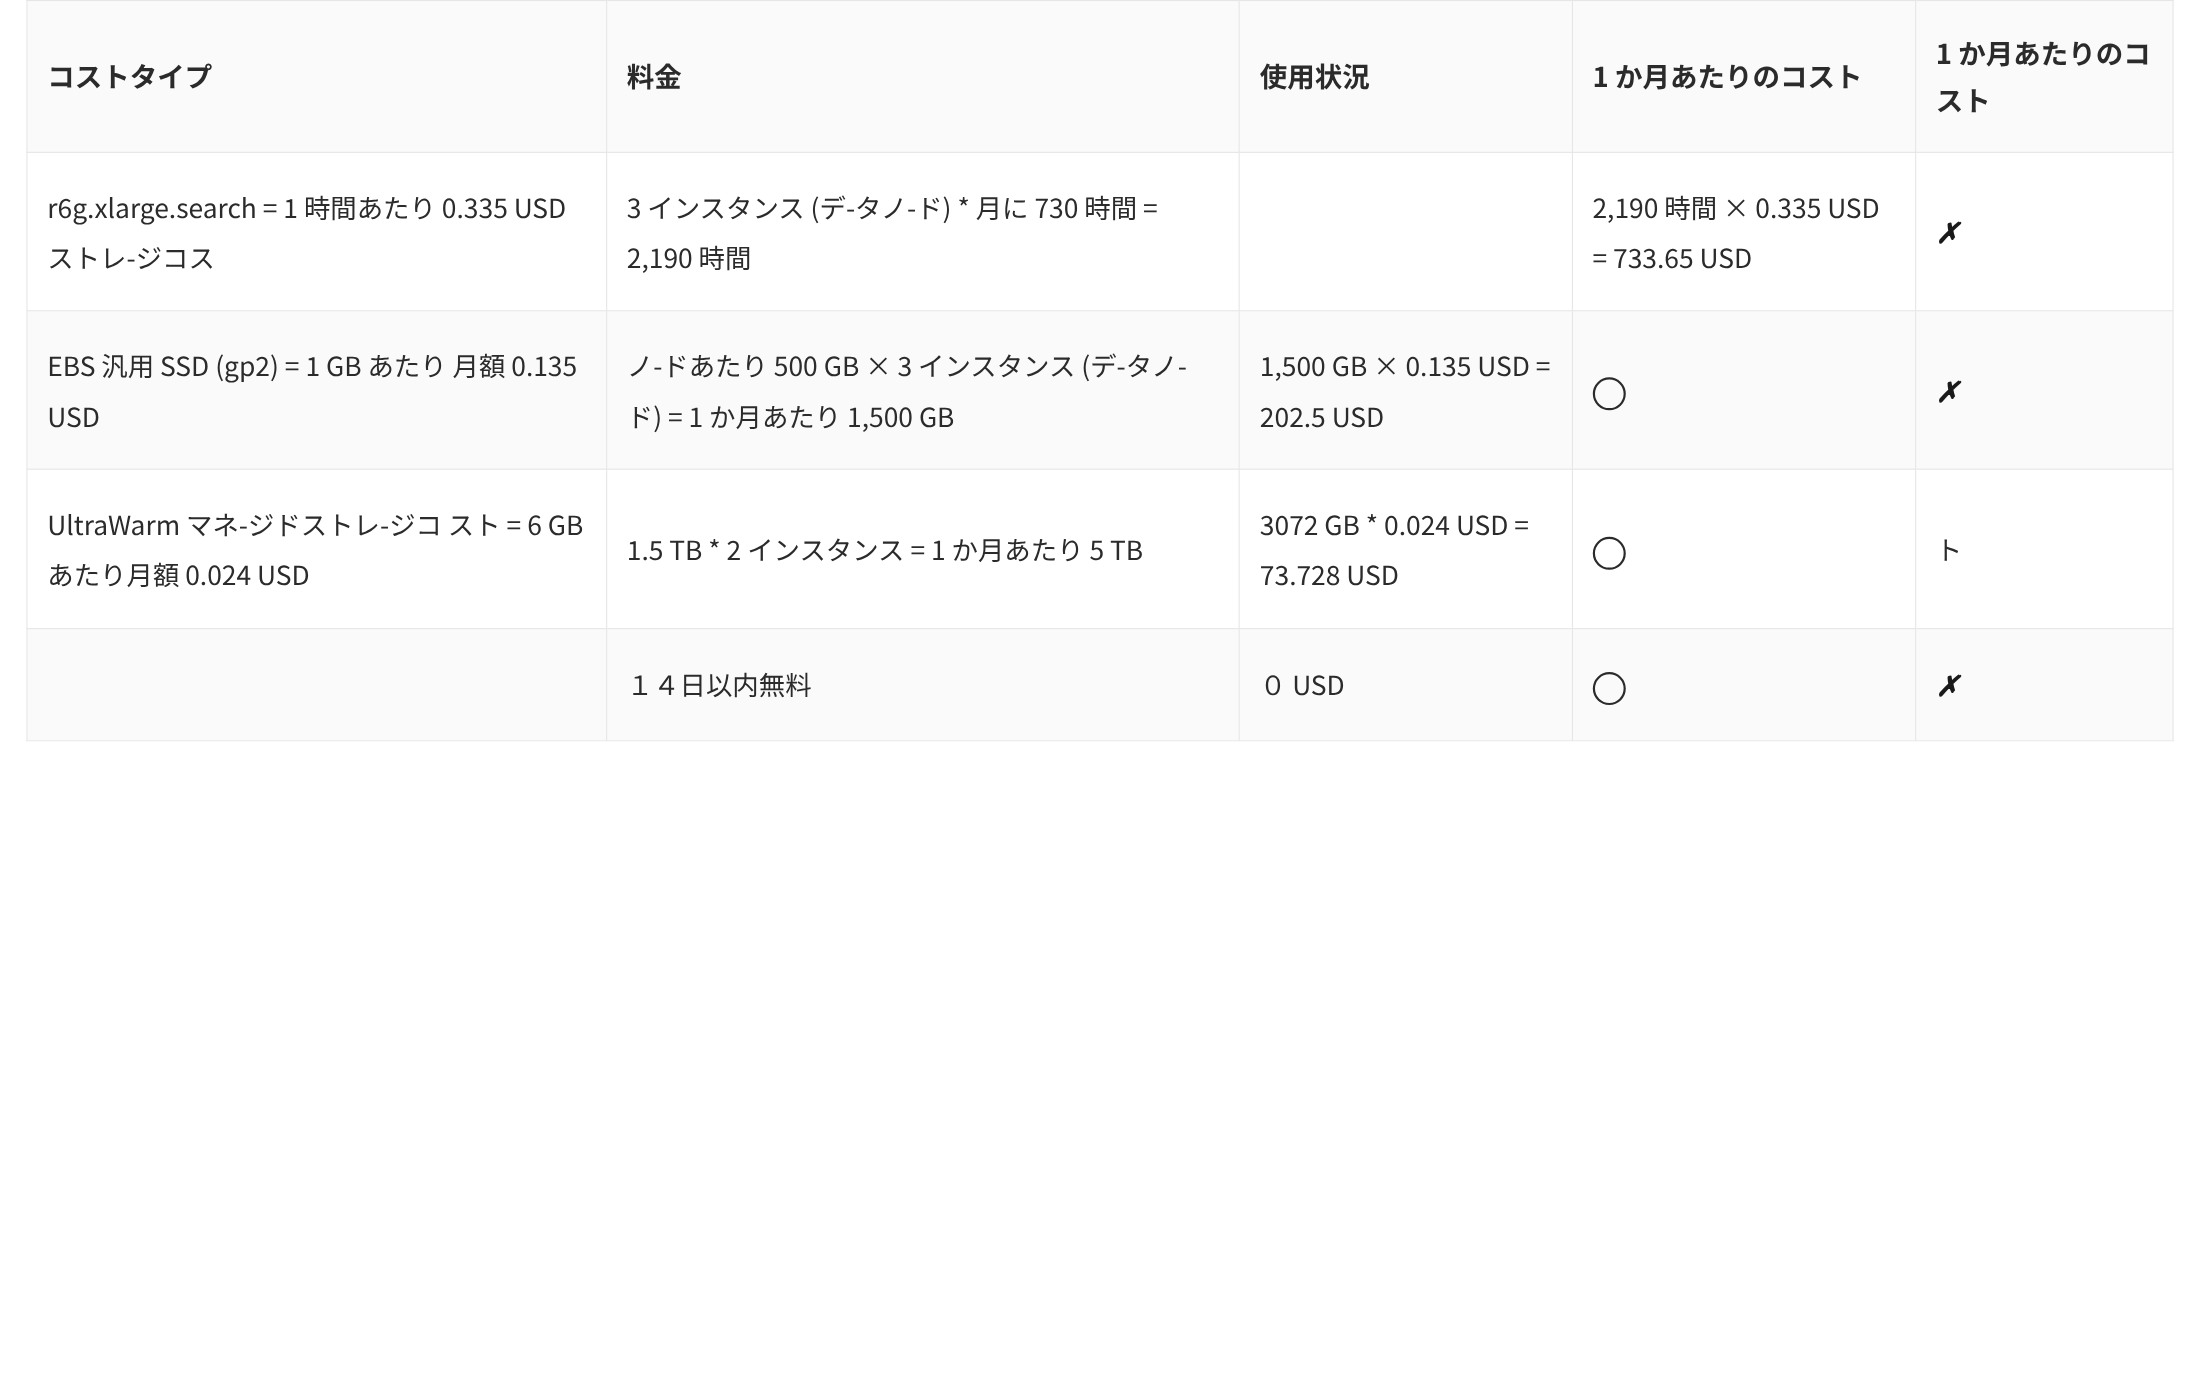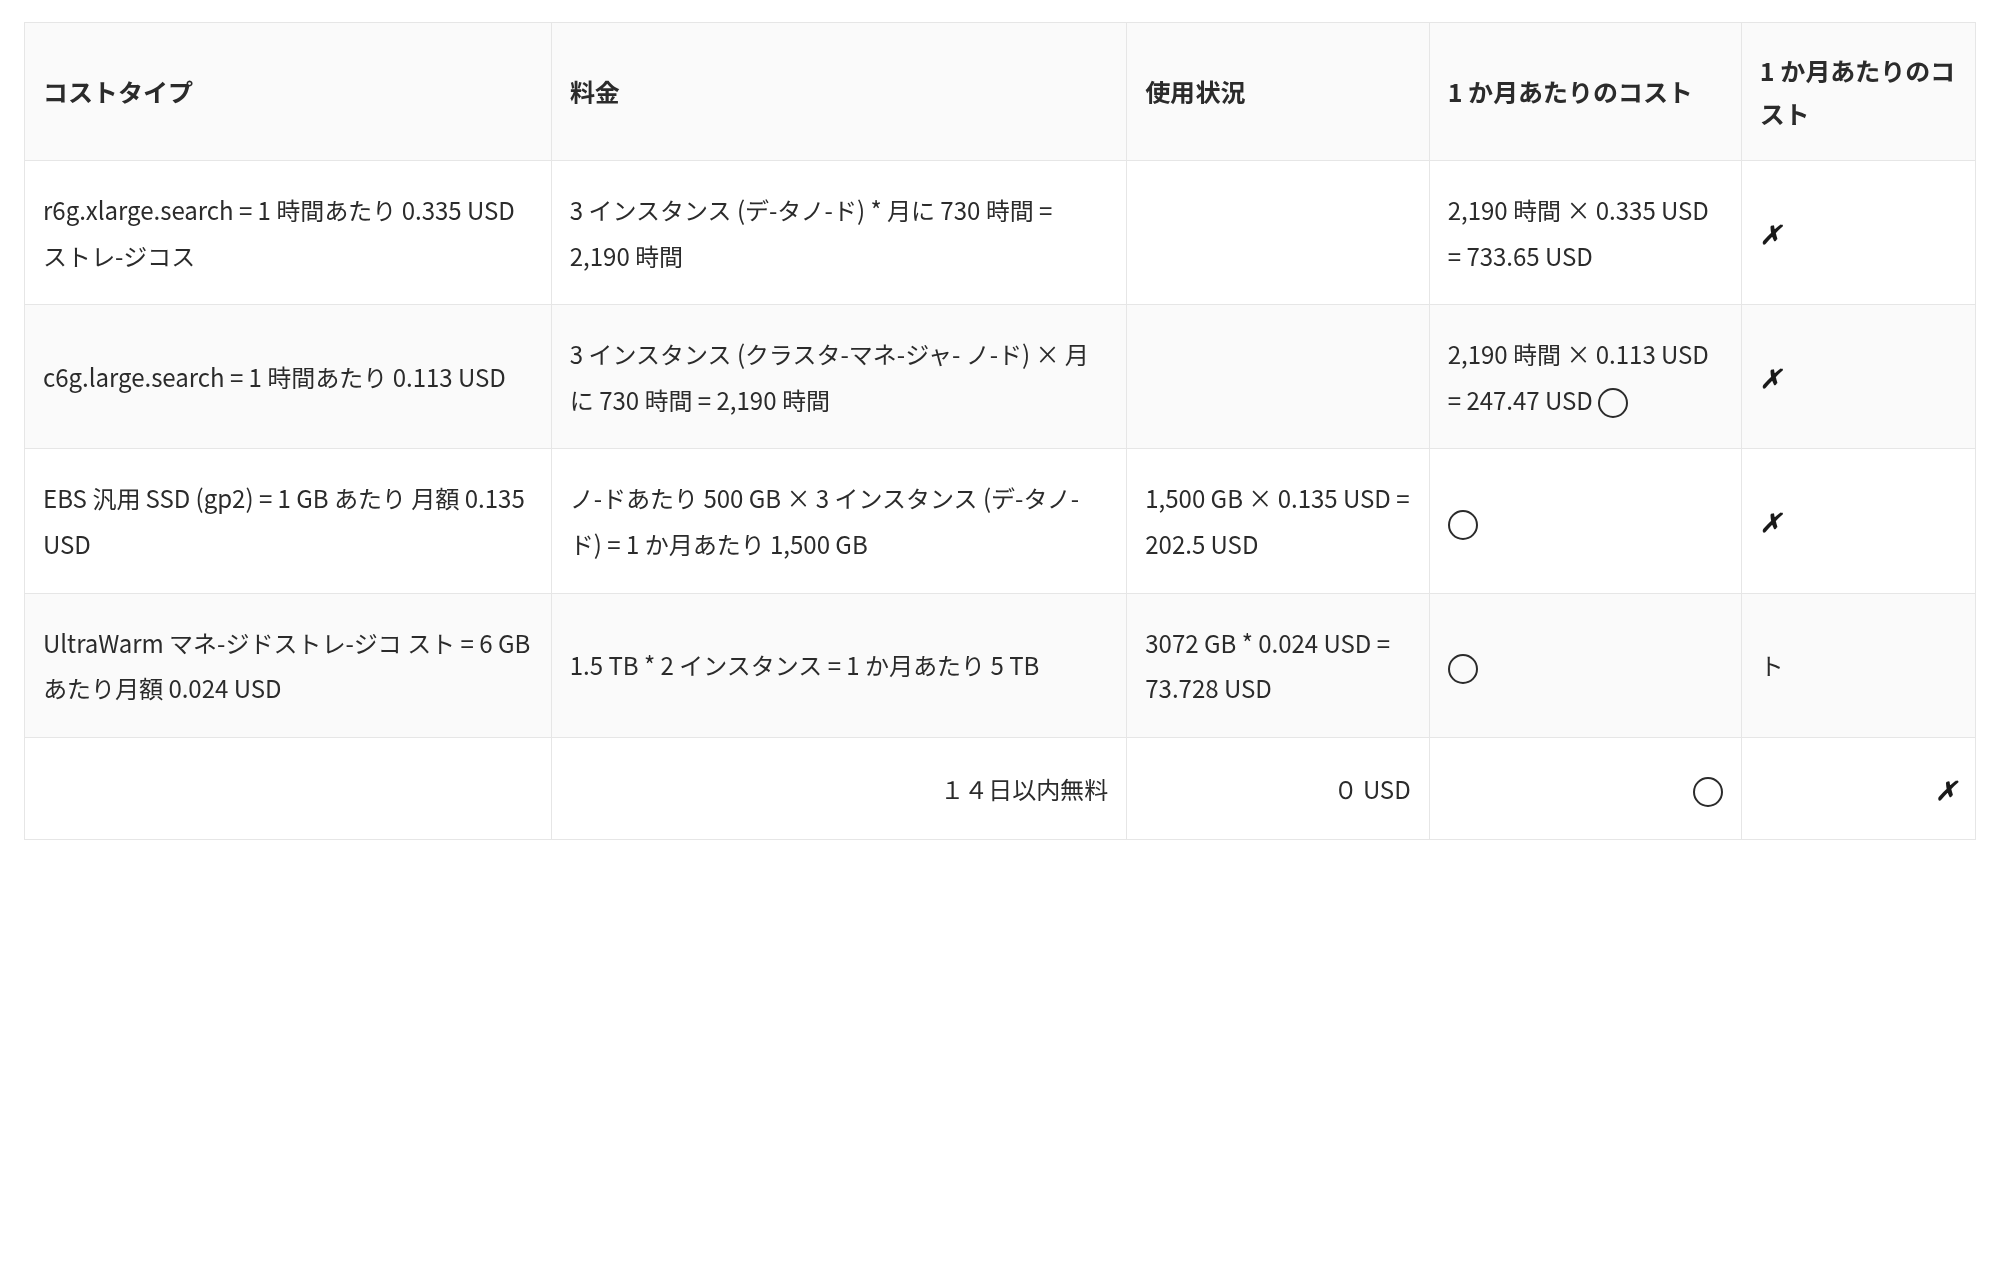--- a/index.html
+++ b/index.html
@@ -5,21 +5,21 @@
   html, body {
     margin: 0;
     padding: 0;
     background: #ffffff;
     font-family: -apple-system, BlinkMacSystemFont, "Segoe UI", "Helvetica Neue",
                  "Noto Sans JP", "Hiragino Kaku Gothic Pro", "Yu Gothic",
                  Arial, sans-serif;
     color: #2b2b2b;
   }
   .tbl-wrap {
-    padding: 22px 24px;
+    padding: 0 24px;
   }
   table.cost-table {
     width: 100%;
     border-collapse: collapse;
     table-layout: fixed;
   }
   table.cost-table col.c1 { width: 27%; }
   table.cost-table col.c2 { width: 29.5%; }
   table.cost-table col.c3 { width: 15.5%; }
   table.cost-table col.c4 { width: 16%; }
@@ -54,21 +54,20 @@
     display: inline-block;
     width: 26px;
     height: 26px;
     border: 2px solid #2b2b2b;
     border-radius: 50%;
     vertical-align: middle;
   }
   td.compact {
     padding-top: 18px;
     padding-bottom: 18px;
-    text-align: right;
   }
 </style>
 </head>
 <body>
 
 <div class="tbl-wrap">
   <table class="cost-table">
     <colgroup>
       <col class="c1">
         <col class="c2">
@@ -87,27 +86,20 @@
     </thead>
     <tbody id="cost-tbody">
         <tr>
           <td>r6g.xlarge.search = 1 時間あたり  0.335 USD ストレ-ジコス</td>
           <td>3 インスタンス (デ-タノ-ド) * 月に 730 時間 = 2,190 時間</td>
           <td></td>
           <td>2,190 時間 × 0.335 USD = 733.65 USD</td>
           <td><span class="x-mark">✗</span></td>
         </tr>
         <tr>
-          <td>c6g.large.search = 1 時間あたり 0.113 USD</td>
-          <td>3 インスタンス (クラスタ-マネ-ジャ- ノ-ド) × 月に 730 時間 = 2,190 時間</td>
-          <td></td>
-          <td>2,190 時間 × 0.113 USD = 247.47 USD <span class="circle-mark"></span></td>
-          <td><span class="x-mark">✗</span></td>
-        </tr>
-        <tr>
           <td>EBS 汎用 SSD (gp2) = 1 GB あたり 月額 0.135 USD</td>
           <td>ノ-ドあたり 500 GB × 3 インスタンス  (デ-タノ-ド) = 1 か月あたり 1,500 GB</td>
           <td>1,500 GB × 0.135 USD = 202.5 USD</td>
           <td><span class="circle-mark"></span></td>
           <td><span class="x-mark">✗</span></td>
         </tr>
         <tr>
           <td>UltraWarm マネ-ジドストレ-ジコ スト = 6 GB あたり月額 0.024 USD</td>
           <td>1.5 TB * 2 インスタンス = 1 か月あたり  5 TB</td>
           <td>3072 GB * 0.024 USD  = 73.728 USD</td>

